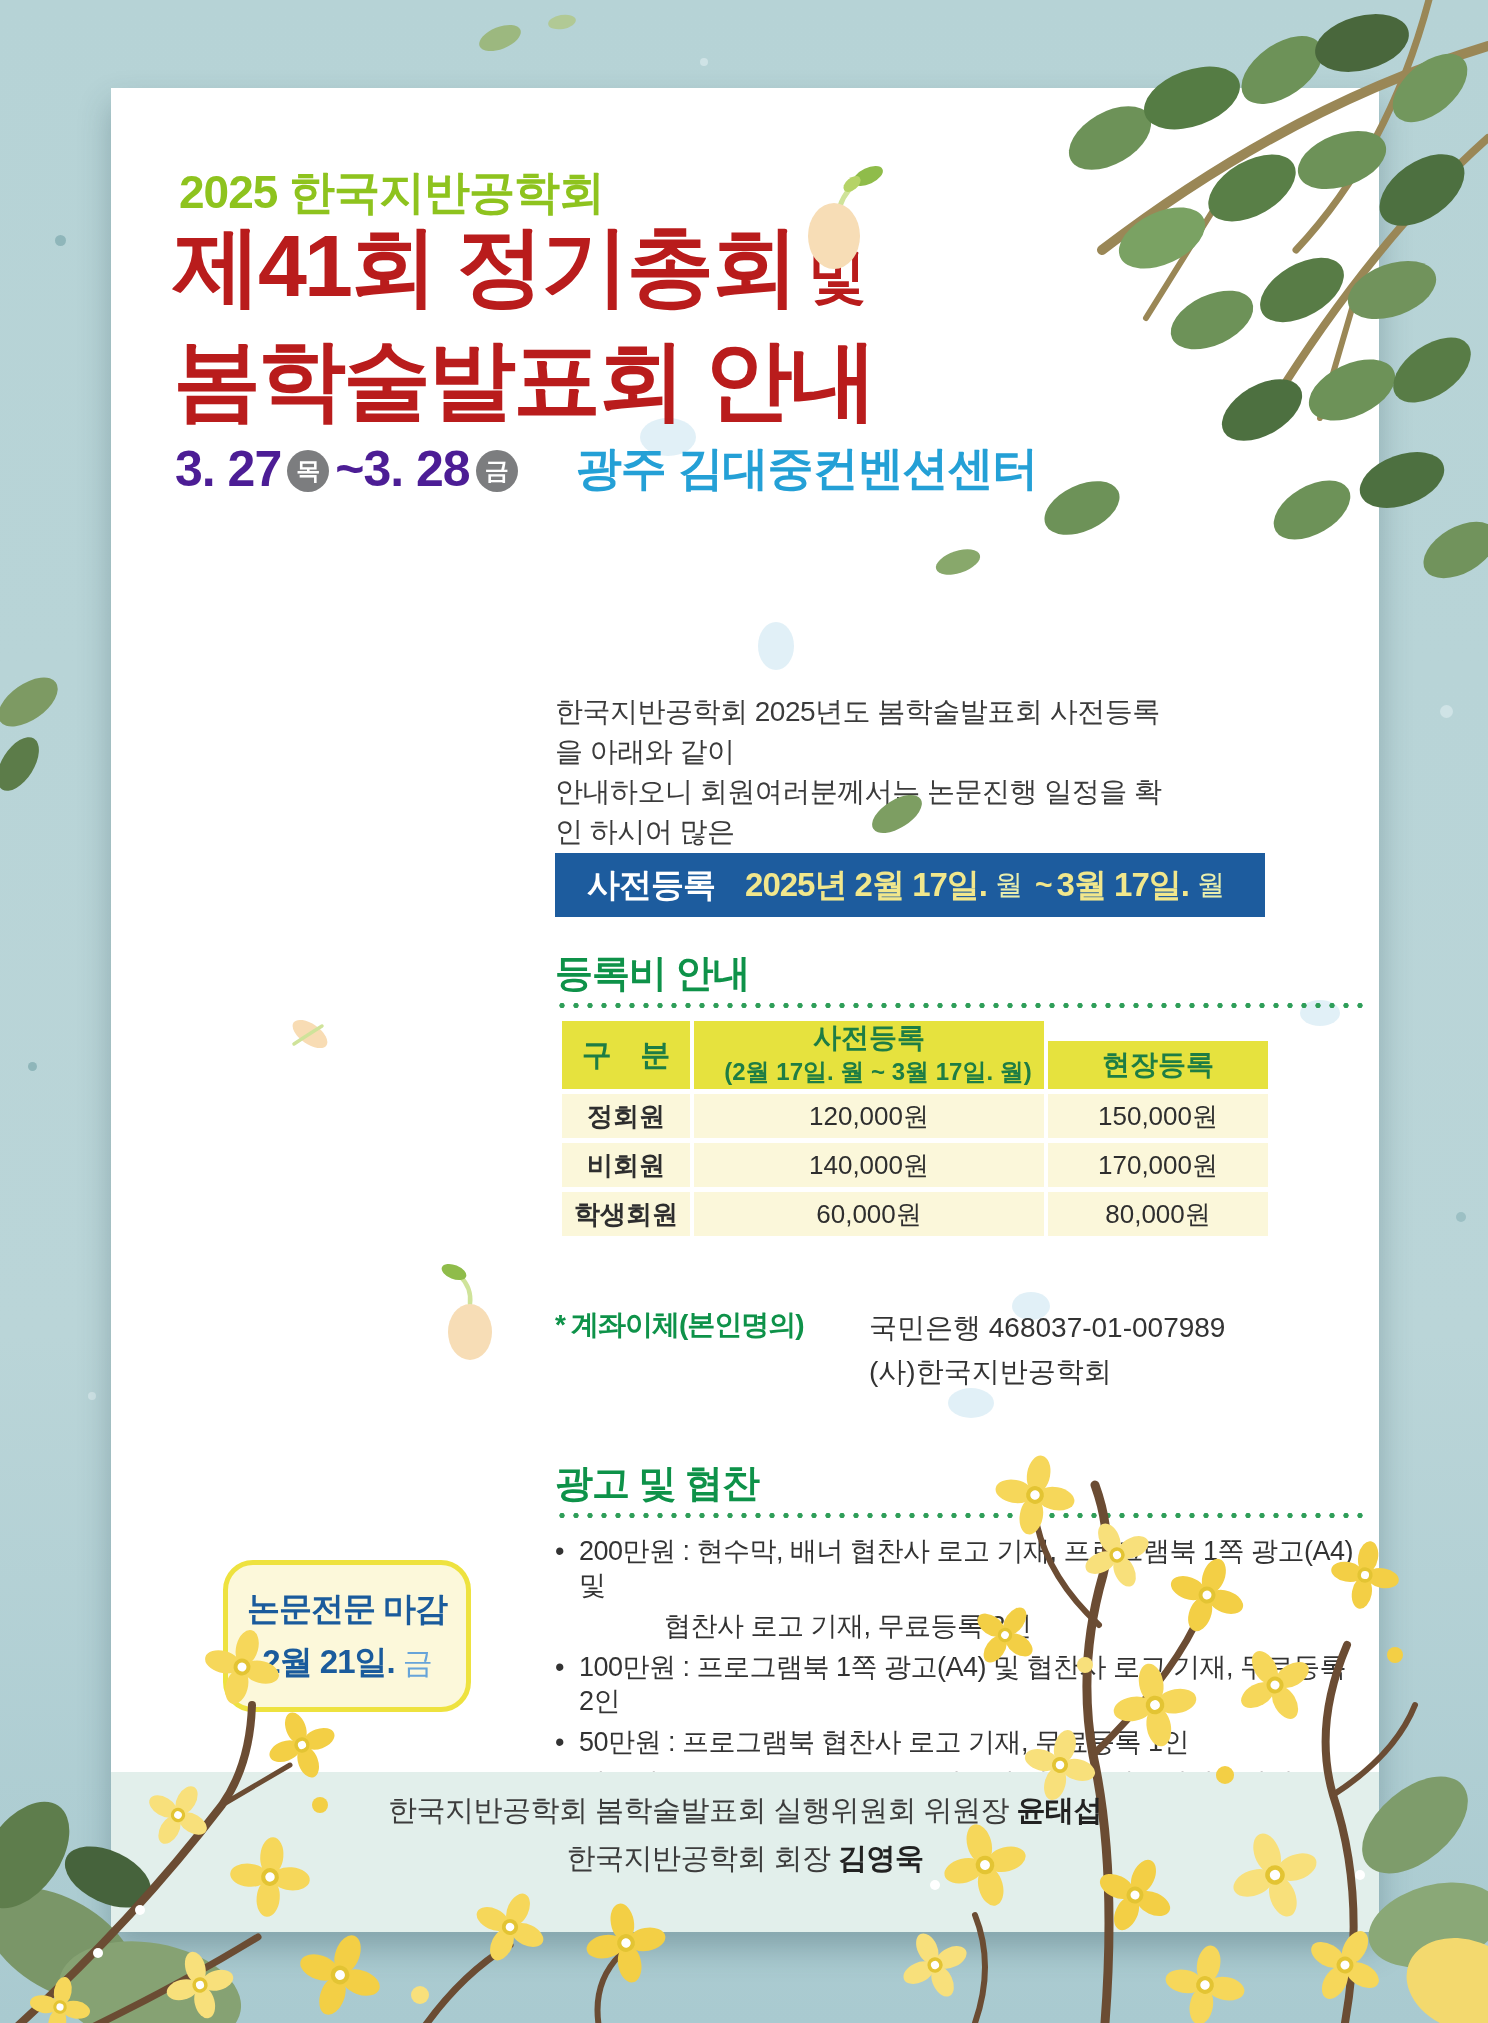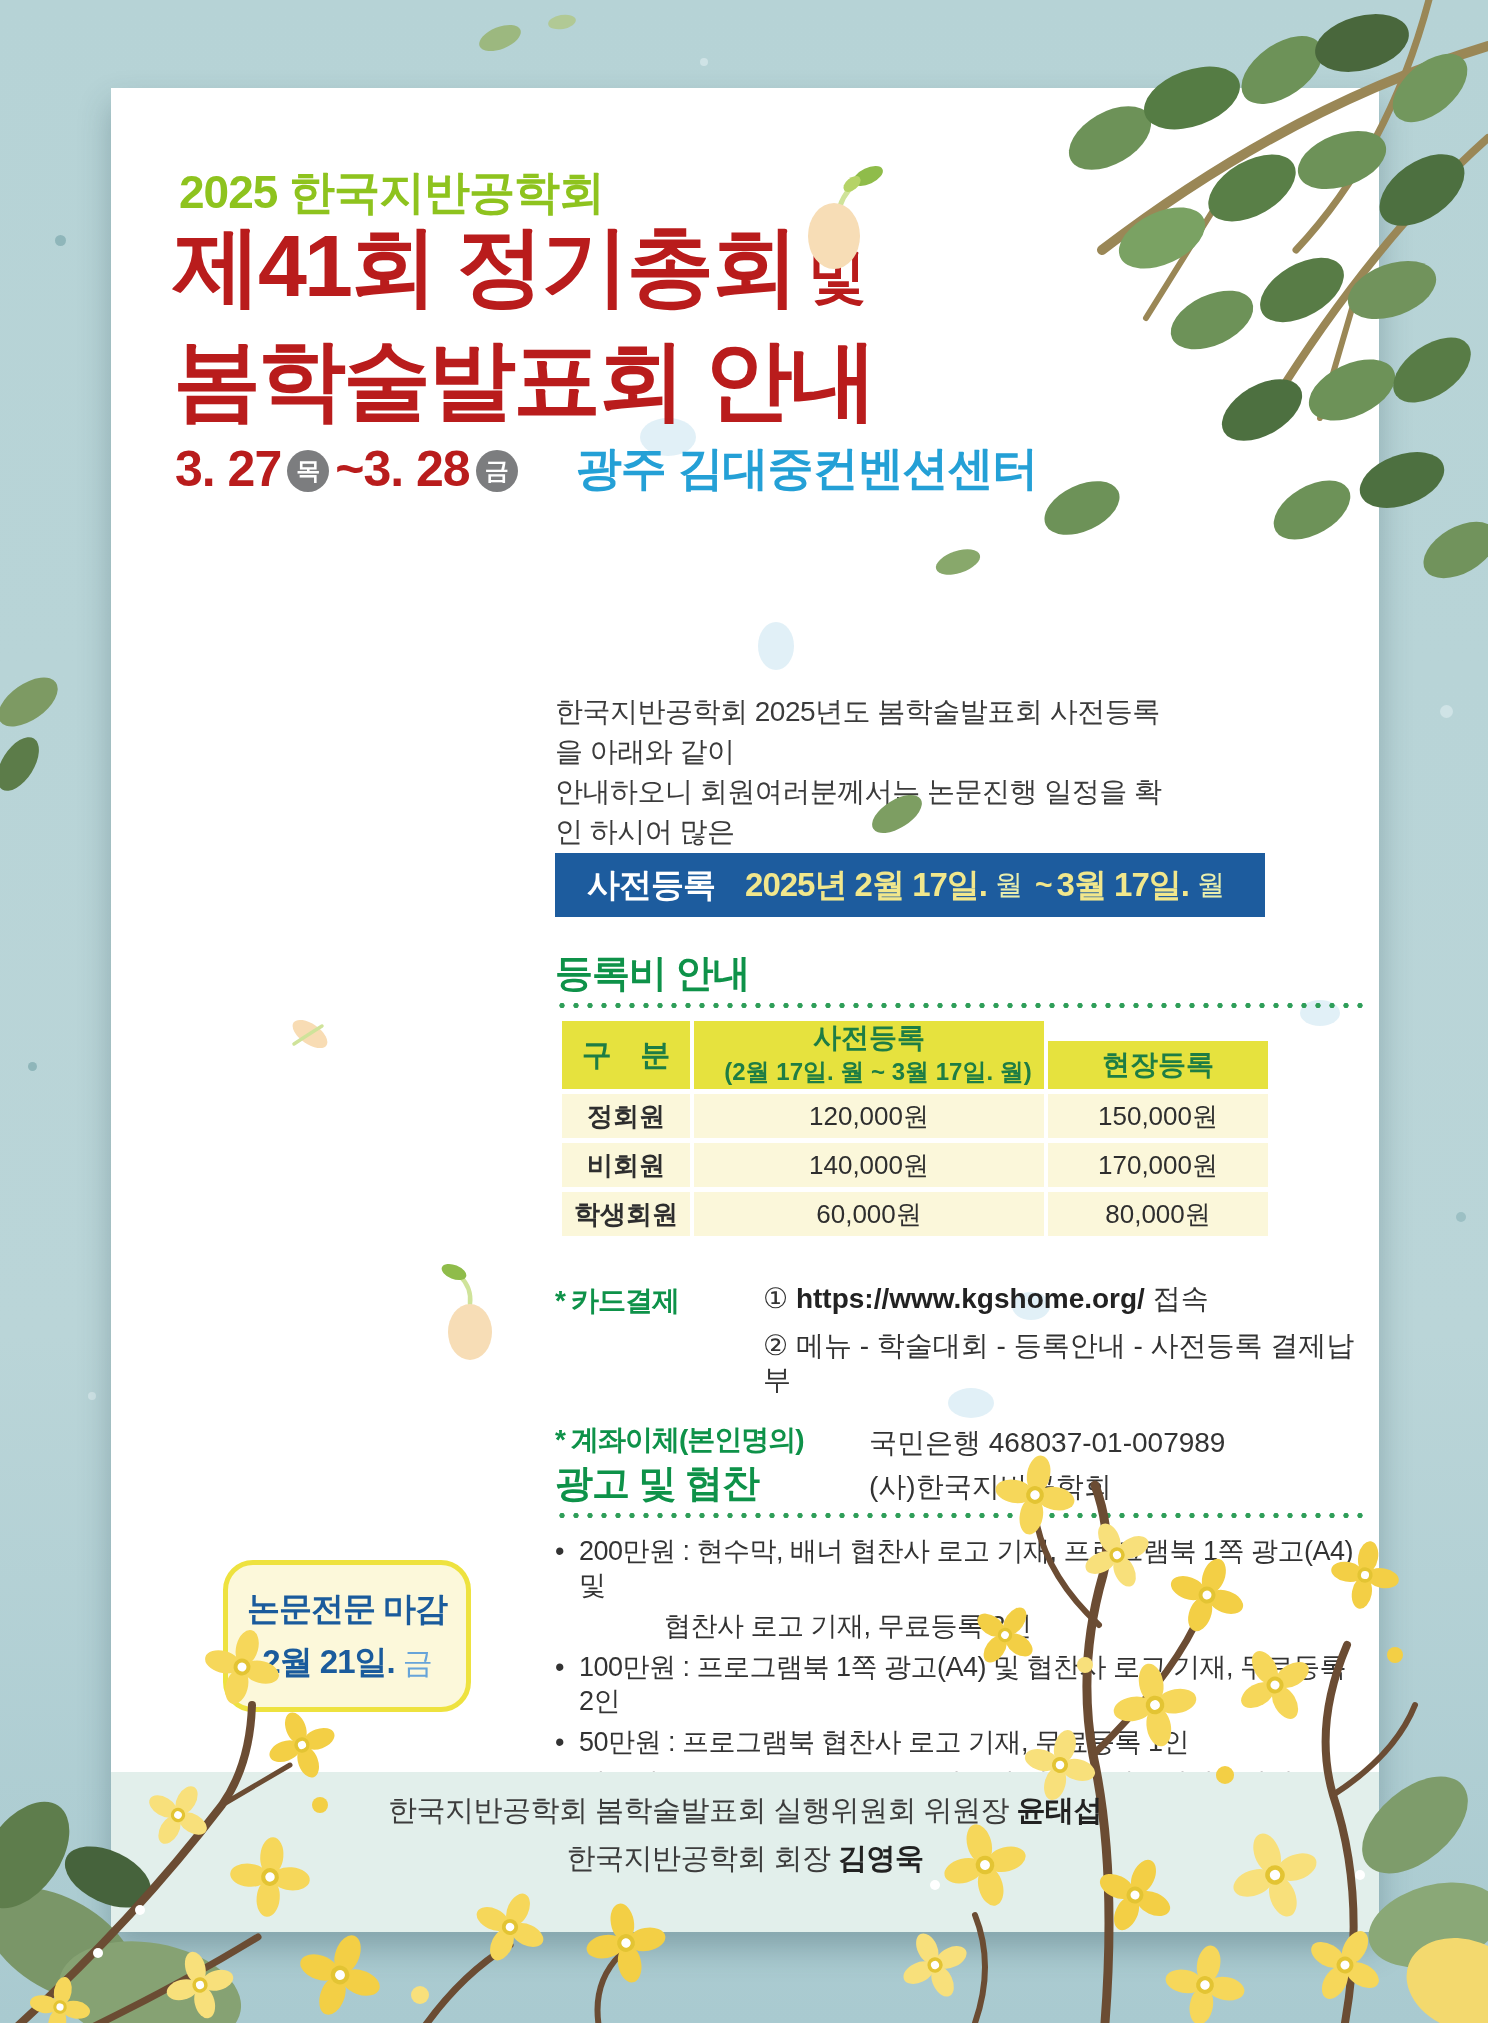--- a/index.html
+++ b/index.html
@@ -16,21 +16,21 @@
         background:#ffffff;z-index:1;box-shadow:0 16px 30px rgba(35,70,80,.30);}
   .blob{position:absolute;background:#dcedf6;border-radius:50%;opacity:.85;}
 
   .society-year{position:absolute;left:68px;top:74px;font-size:46px;font-weight:800;
         color:#8ec31e;letter-spacing:-1px;}
   .main-title{position:absolute;left:62px;top:126px;font-size:88px;font-weight:800;
         color:#b91c1c;letter-spacing:-3px;line-height:104px;}
   .main-title .suffix{font-size:58px;letter-spacing:-2px;margin-left:12px;}
 
   .date-row{position:absolute;left:64px;top:350px;display:flex;align-items:center;}
-  .date-num{font-size:50px;font-weight:800;color:#b91c1c;letter-spacing:-1px;}
+  .date-num{font-size:50px;font-weight:800;color:#4c1d95;letter-spacing:-1px;}
   .day-badge{display:inline-flex;align-items:center;justify-content:center;
         width:42px;height:42px;border-radius:50%;background:#7c7d7f;color:#fff;
         font-size:24px;font-weight:700;margin:0 6px;transform:translateY(2px);}
   .venue{font-size:46px;font-weight:800;color:#24a0d6;letter-spacing:-1px;margin-left:52px;}
 
   .intro{position:absolute;left:444px;top:604px;width:620px;font-size:28px;
         line-height:40px;color:#3b3b3b;letter-spacing:-0.5px;}
 
   .banner{position:absolute;left:444px;top:765px;width:710px;height:64px;background:#1d5c9e;
         display:flex;align-items:center;justify-content:center;}
@@ -177,27 +177,20 @@
         <div class="ft-c c3">170,000원</div>
       </div>
       <div class="ft-row">
         <div class="ft-c c1">학생회원</div>
         <div class="ft-c c2">60,000원</div>
         <div class="ft-c c3">80,000원</div>
       </div>
     </div>
 
     <div class="payment">
-      <div class="pay-row">
-        <div class="pay-label pay-lab1"><span class="mark">*</span><span>카드결제</span></div>
-        <div class="pay-steps">
-          <div class="step"><span>①</span> <span class="pay-url">https://www.kgshome.org/</span> <span>접속</span></div>
-          <div class="step">② 메뉴 - 학술대회 - 등록안내 - 사전등록 결제납부</div>
-        </div>
-      </div>
       <div class="pay-row second">
         <div class="pay-label pay-lab2"><span class="mark">*</span><span>계좌이체(본인명의)</span></div>
         <div>
           <div class="pay-val">국민은행 468037-01-007989</div>
           <div class="pay-val">(사)한국지반공학회</div>
         </div>
       </div>
     </div>
 
     <div class="sec-heading" style="left:444px;top:1370px;">광고 및 협찬</div>

